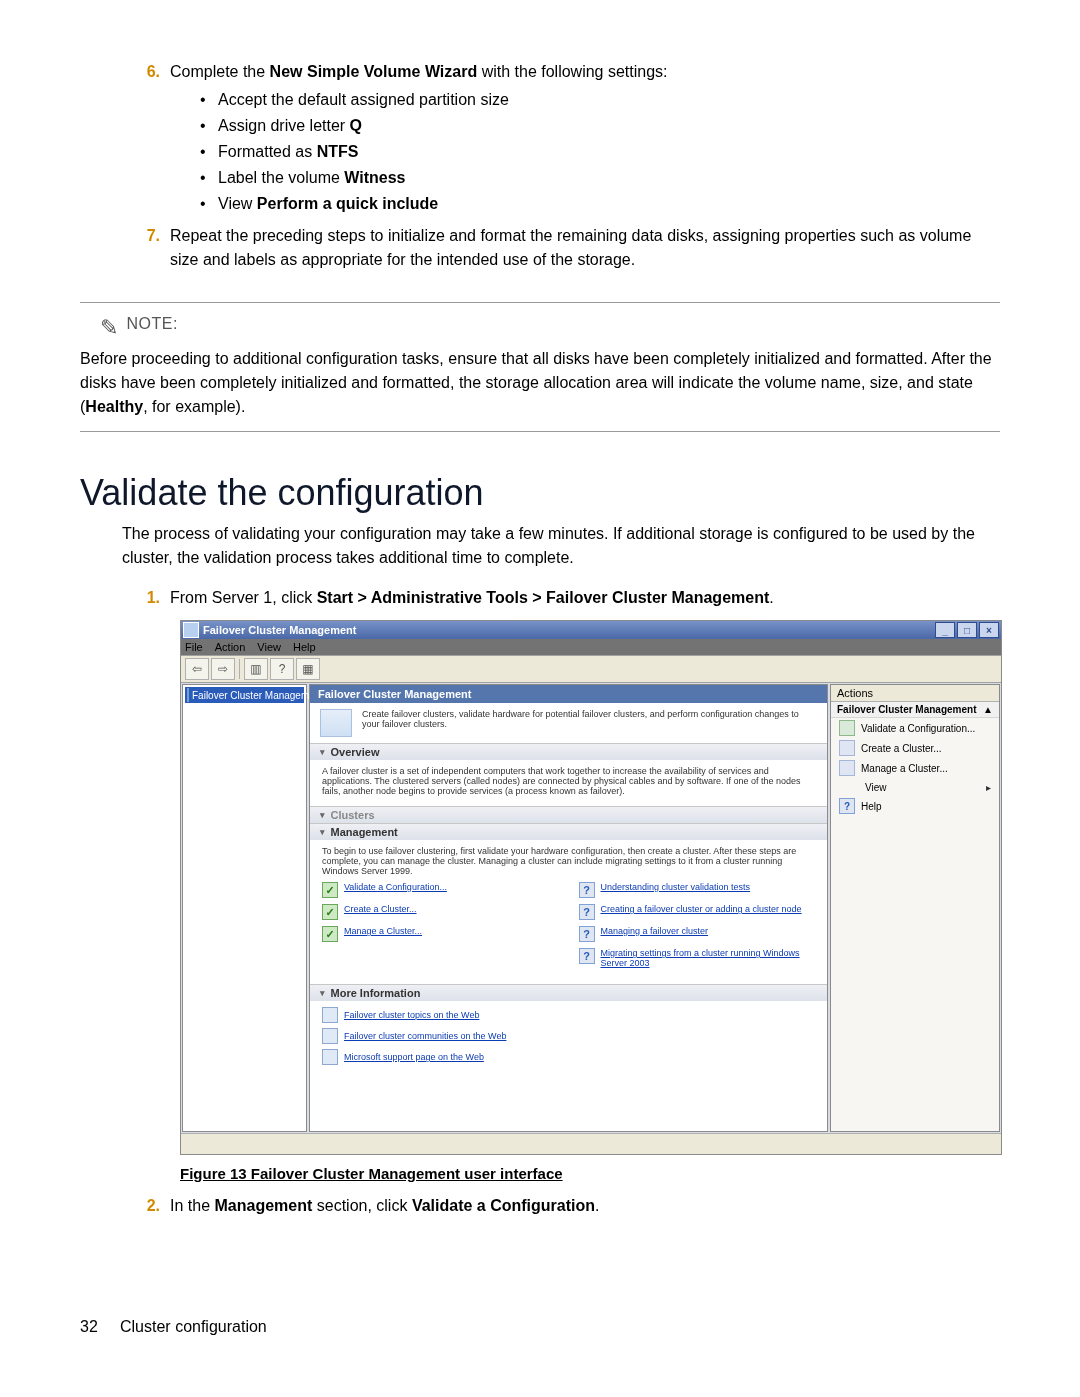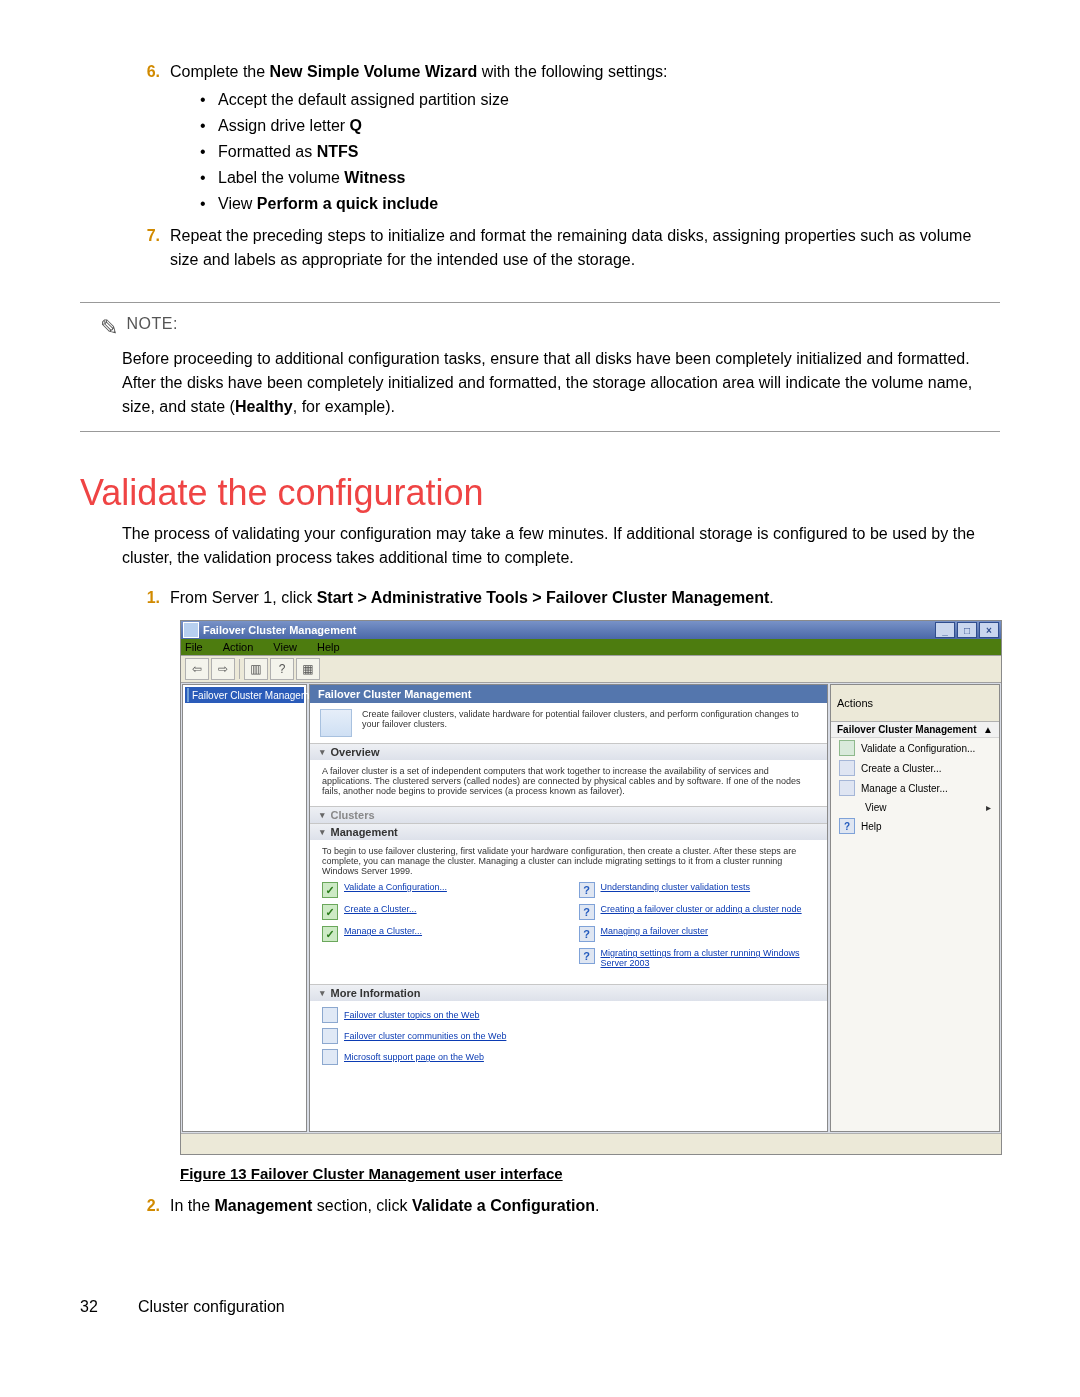--- a/index.html
+++ b/index.html
@@ -24,26 +24,26 @@
   .note-row {
     display: flex; align-items: flex-start;
     color: #555; margin-bottom: 6px;
   }
   .note-icon {
     font-size: 22px; margin-right: 8px; margin-left: 20px;
     display:inline-block;
   }
   .note-label { font-size: 16px; letter-spacing: 0.5px; }
   .note-body {
-    margin-left: 42px; font-size: 16px; line-height: 1.5;
+    font-size: 16px; line-height: 1.5;
     color: #000; margin-bottom: 10px;
   }
   .rule2 { border: none; border-top: 1px solid #999; margin: 12px 0 40px 0; }
   h2.section-heading {
-    font-size: 36px; font-weight: 300; color: #ef4444;
+    font-size: 36px; font-weight: 300; color: #0f172a;
     margin: 30px 0 8px 0;
   }
   .para {
     margin-left: 42px;
     font-size: 16px; line-height: 1.5; margin-bottom: 16px;
   }
 
   
   .screenshot {
     margin: 10px 0 10px 100px;
@@ -69,25 +69,25 @@
     border: 1px solid #fff; display:inline-block;
   }
   .ss-win-btns { display: flex; gap: 2px; }
   .ss-win-btn {
     width: 18px; height: 14px;
     background: #c9d6ee; border: 1px solid #2f4d8e;
     display:flex;align-items:center;justify-content:center;
     font-size: 10px; color:#2f4d8e; font-weight:bold;
   }
   .ss-menubar {
-    background: #4d7c0f;
+    background: #737373;
     border-bottom: 1px solid #a0a0a0;
     padding: 2px 4px;
     font-size: 11px;
-    display: flex; gap: 20px;
+    display: flex; gap: 12px;
   }
   .ss-menubar span { }
   .ss-toolbar {
     background: #ece9d8;
     border-bottom: 1px solid #a0a0a0;
     padding: 2px 4px;
     display: flex; gap: 2px; align-items:center;
   }
   .ss-tool {
     width: 22px; height: 20px;
@@ -173,21 +173,21 @@
   .ss-actions {
     width: 170px;
     margin: 1px;
     border: 1px solid #8a8a8a;
     background: #f7f6f2;
     box-sizing: border-box;
   }
   .ss-actions-title {
     background: #ece9d8;
     border-bottom: 1px solid #b0b0b0;
-    font-size: 11px; padding: 12px 6px;
+    font-size: 11px; padding: 2px 6px;
   }
   .ss-actions-subtitle {
     background: #f1f1f1;
     font-weight:bold; font-size:10px;
     padding: 2px 6px;
     border-bottom: 1px solid #d6d6d6;
     display:flex;align-items:center;justify-content:space-between;
   }
   .ss-actions-item {
     display:flex;align-items:center;gap:6px;
@@ -207,22 +207,22 @@
   .ss-status{
     height:20px;background:#ece9d8;border-top:1px solid #b0b0b0;margin-top:auto;
   }
   .ss-flex{display:flex;flex-direction:column;height:100%;}
 
   .fig-caption {
     margin: 8px 0 12px 100px;
     font-weight: bold; font-size: 15px; text-decoration: underline;
   }
   .footer {
-    display:flex; align-items:center; gap:28px;
-    margin-top: 80px; font-size: 16px;
+    display:flex; align-items:center; gap:10px;
+    margin-top: 100px; font-size: 16px;
   }
   .footer .pg { width: 30px; }
 </style>
 </head>
 <body>
 
 <div class="step-list">
   <div class="step-row">
     <div class="step-num">6.</div>
     <div class="step-body">

